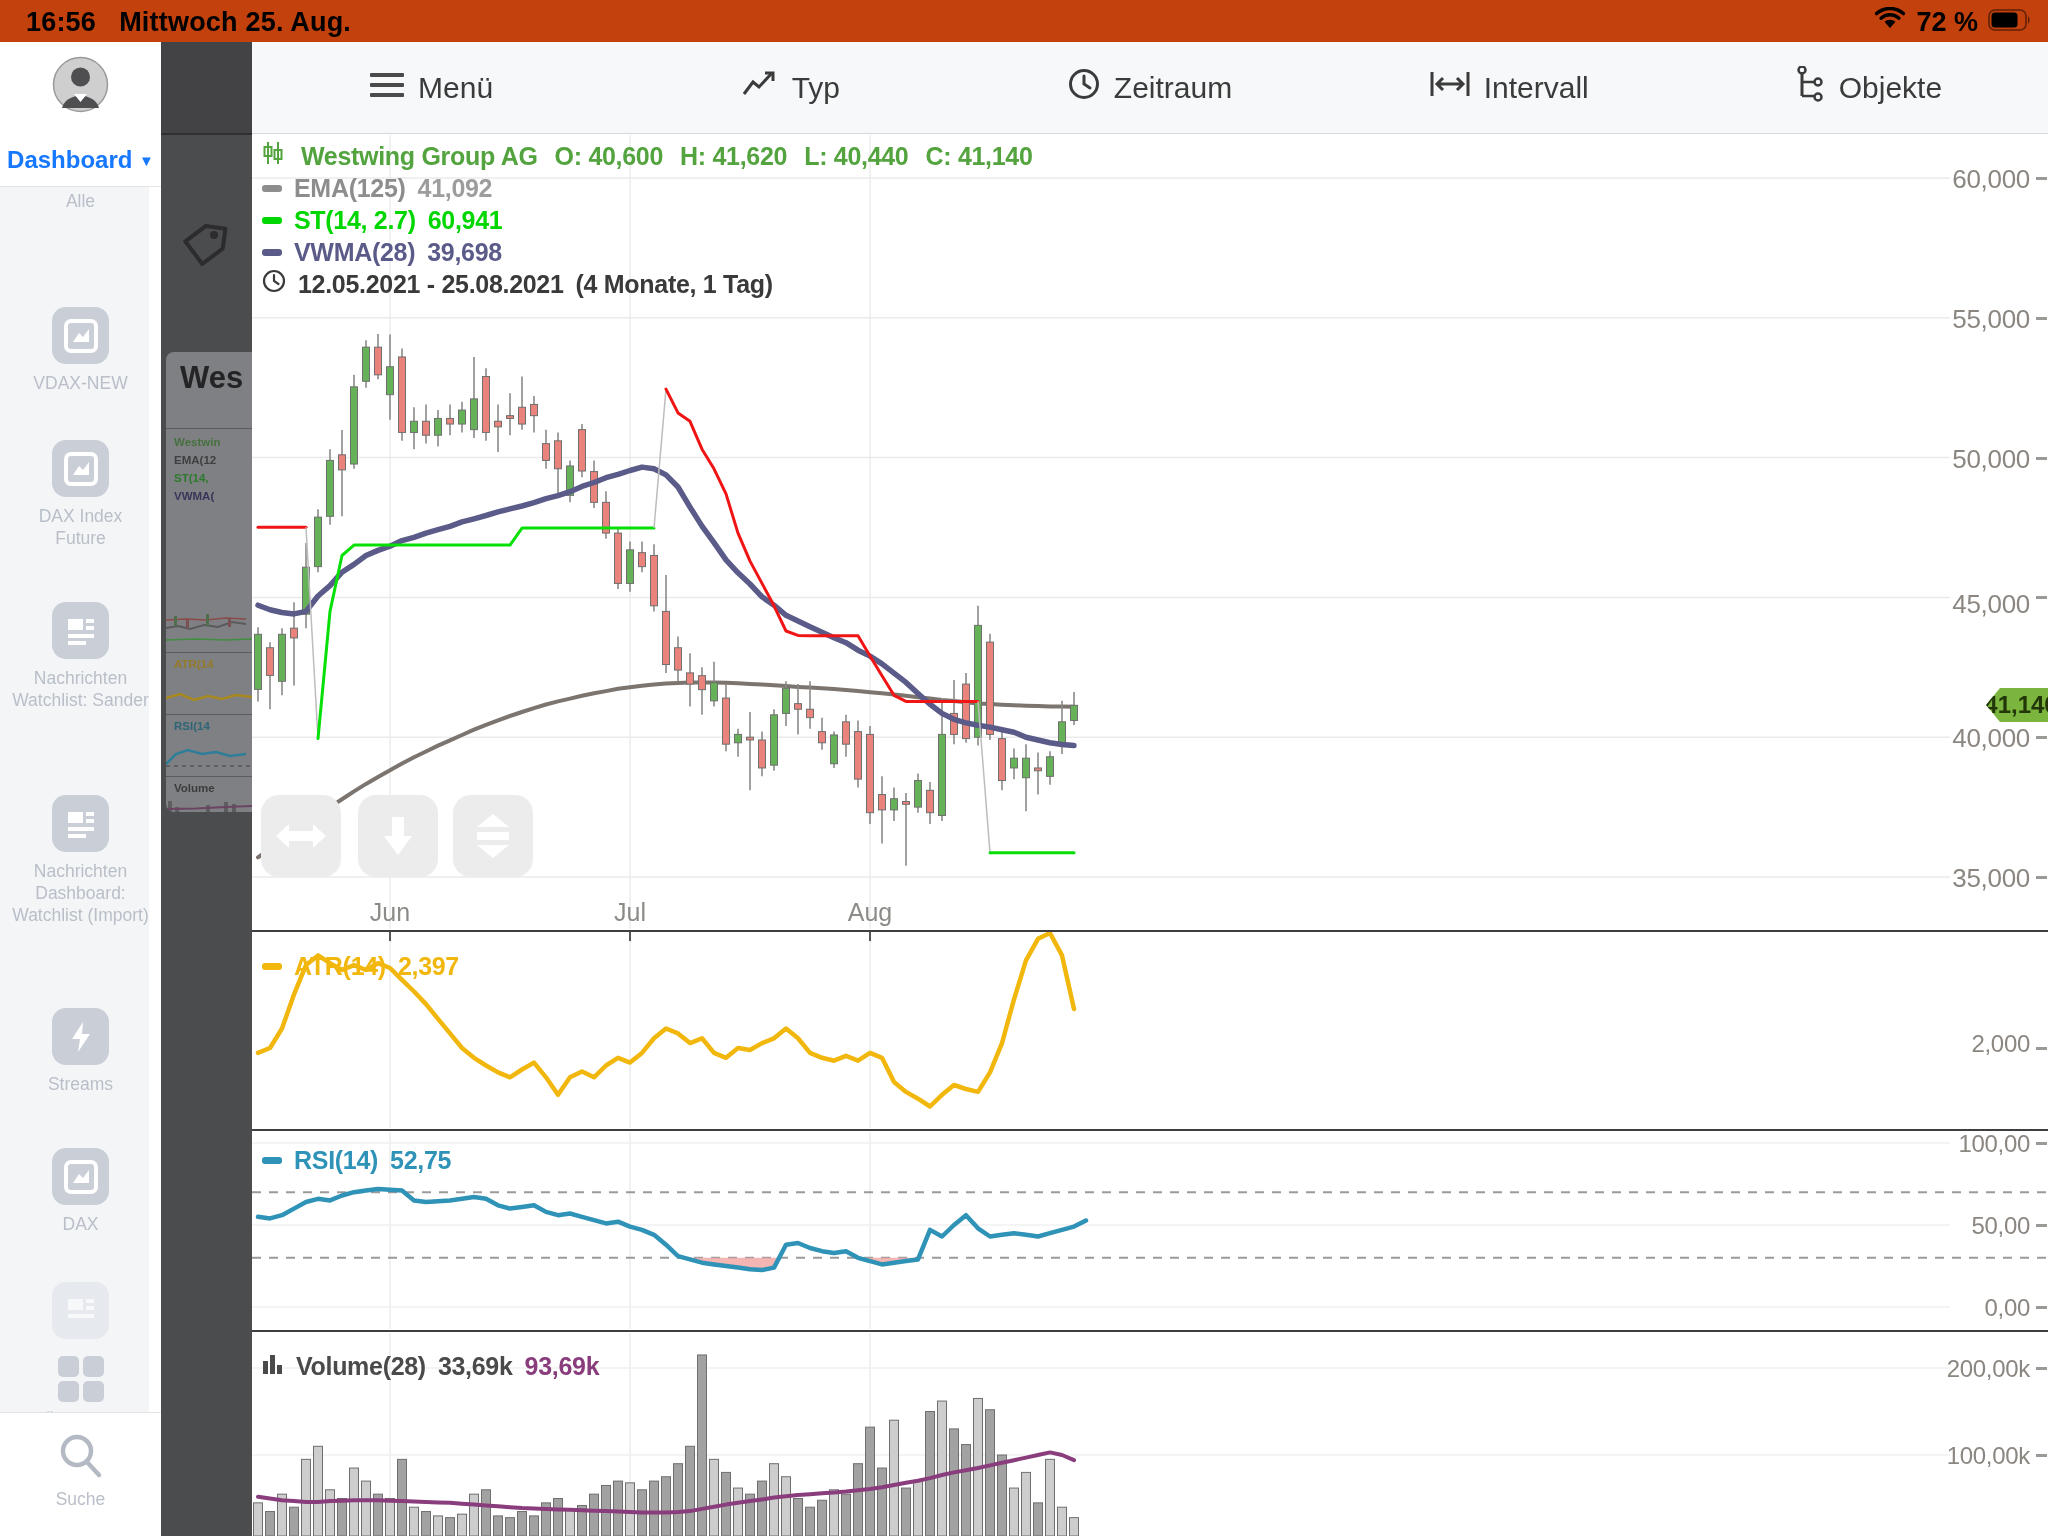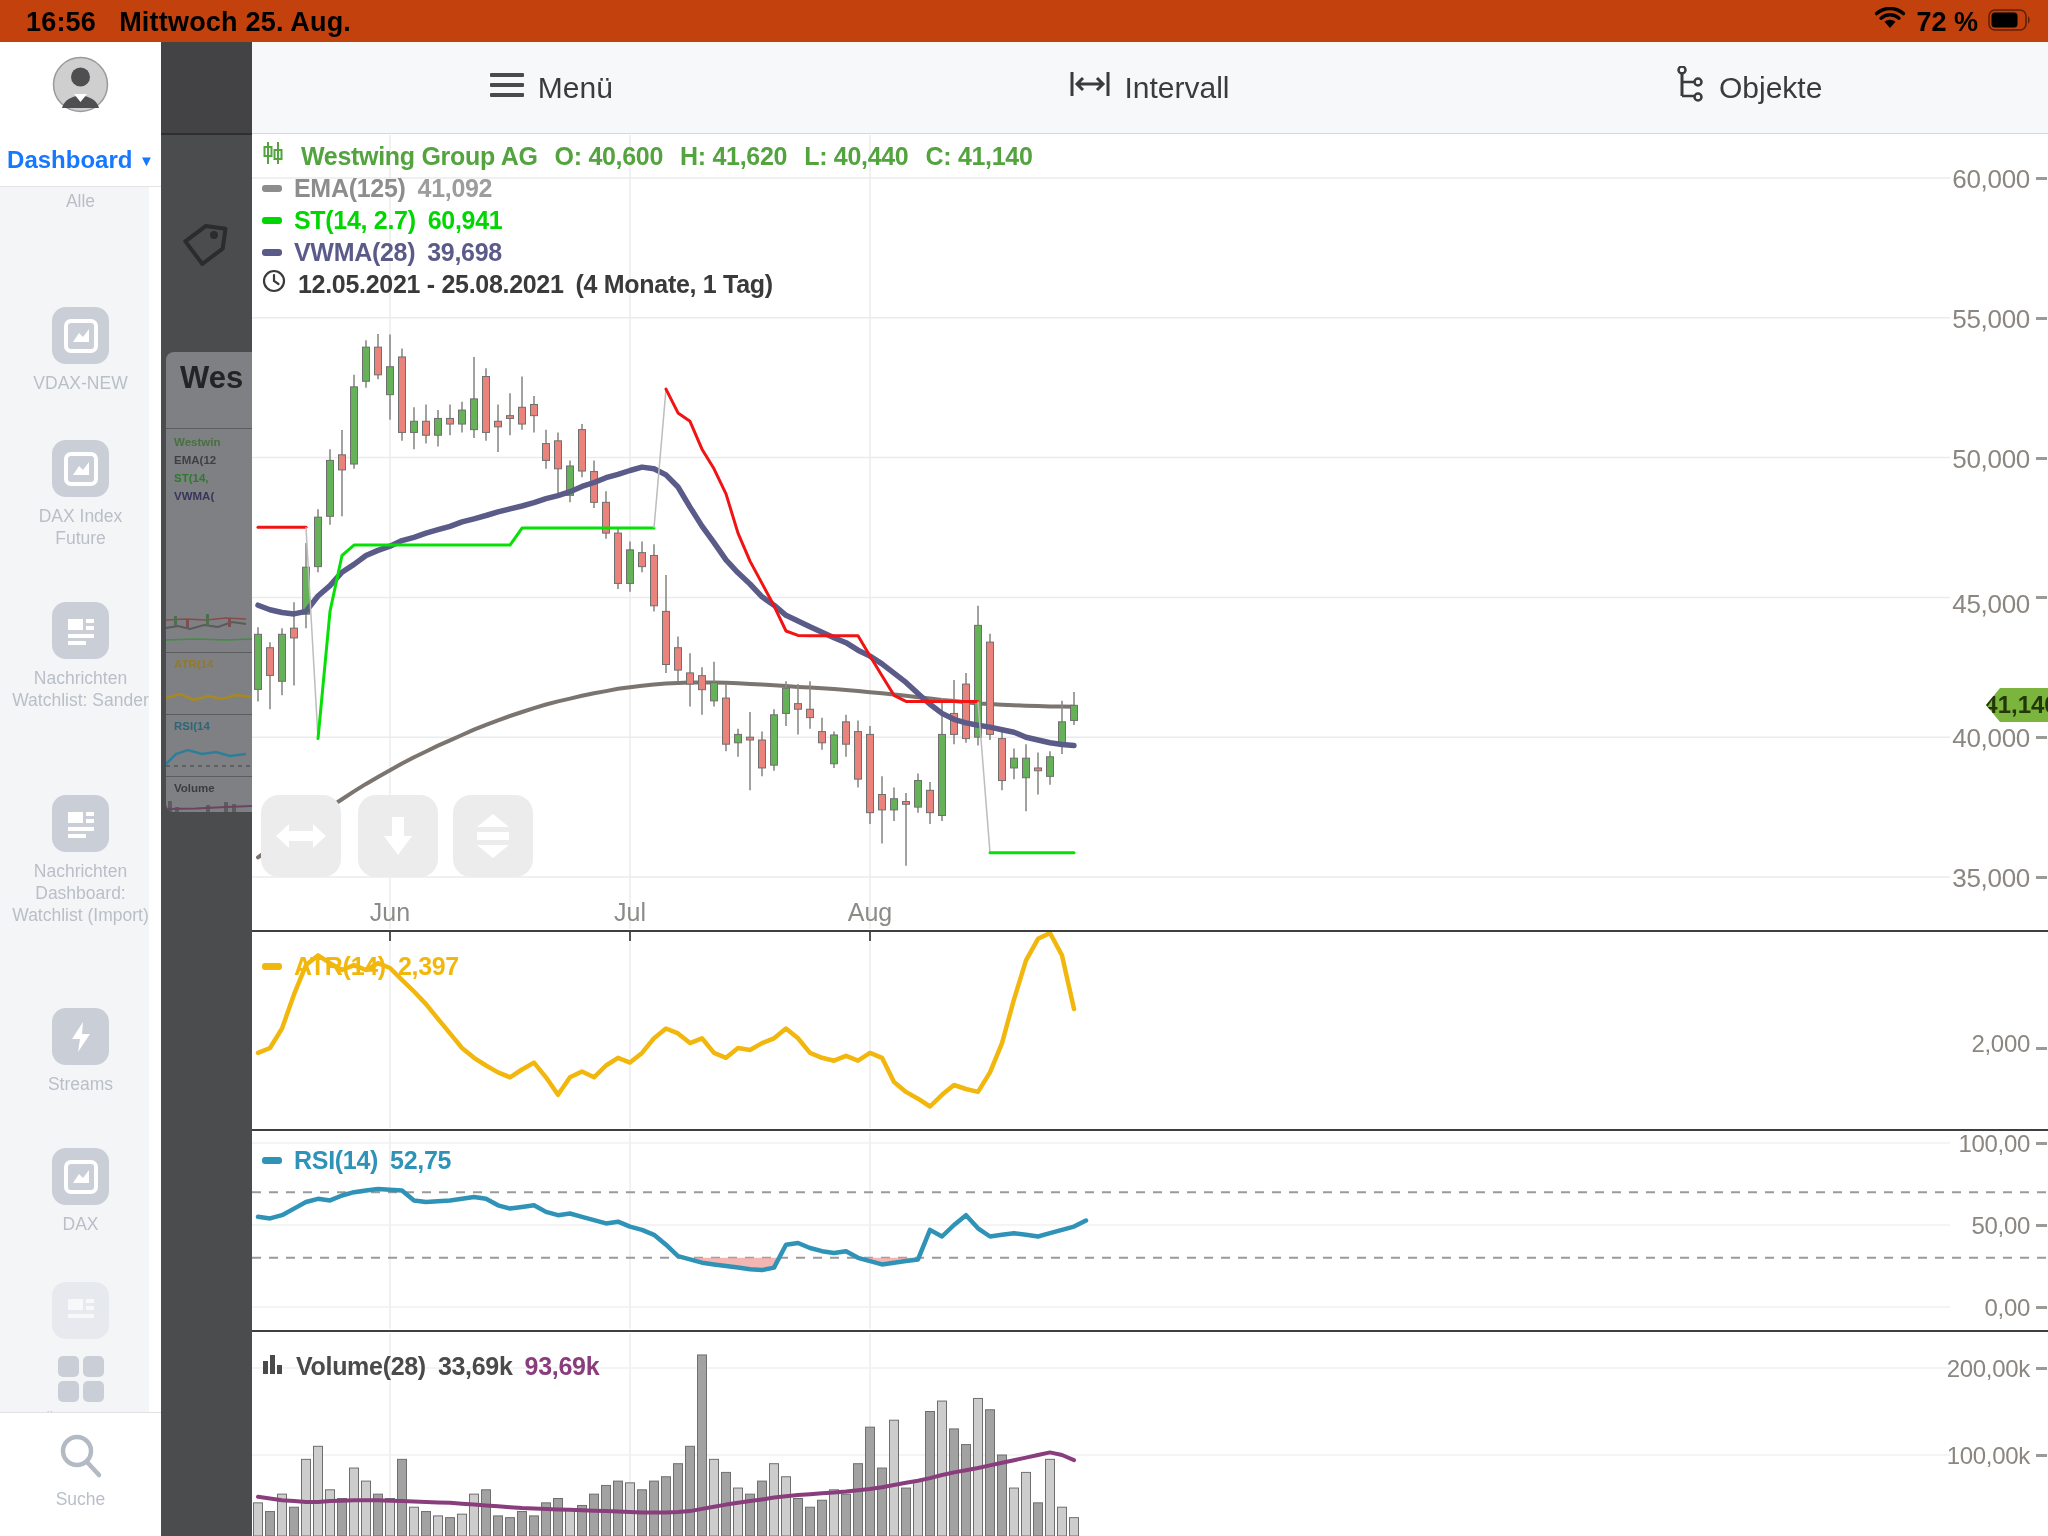--- a/index.html
+++ b/index.html
@@ -485,20 +485,34 @@
 <div id="toolbar" class="abs">
   <div class="tb-item">
     <span><svg width="34" height="26" viewBox="0 0 34 26">
           <rect y="1" width="34" height="4" rx="1" fill="#4a4a4a"></rect>
           <rect y="11" width="34" height="4" rx="1" fill="#4a4a4a"></rect>
           <rect y="21" width="34" height="4" rx="1" fill="#4a4a4a"></rect>
         </svg></span>
     <span>Menü</span>
   </div>
   <div class="tb-item">
+    <span><svg width="36" height="28" viewBox="0 0 36 28">
+          <path d="M2 24 L11 12 L17 17 L30 3" stroke="#3b3b3b" stroke-width="3" fill="none"></path>
+          <path d="M23 3 h8 v8" stroke="#3b3b3b" stroke-width="3" fill="none"></path>
+        </svg></span>
+    <span>Typ</span>
+  </div>
+  <div class="tb-item">
+    <span><svg width="32" height="32" viewBox="0 0 32 32">
+          <circle cx="16" cy="16" r="13.5" fill="none" stroke="#3b3b3b" stroke-width="3"></circle>
+          <path d="M16 8 v8 l6 4" stroke="#3b3b3b" stroke-width="3" fill="none" stroke-linecap="round"></path>
+        </svg></span>
+    <span>Zeitraum</span>
+  </div>
+  <div class="tb-item">
     <span><svg width="40" height="28" viewBox="0 0 40 28">
           <line x1="2" y1="2" x2="2" y2="26" stroke="#3b3b3b" stroke-width="3"></line>
           <line x1="38" y1="2" x2="38" y2="26" stroke="#3b3b3b" stroke-width="3"></line>
           <path d="M8 14 h24 M13 8 l-6 6 6 6 M27 8 l6 6 -6 6" stroke="#3b3b3b" stroke-width="3" fill="none"></path>
         </svg></span>
     <span>Intervall</span>
   </div>
   <div class="tb-item">
     <span><svg width="30" height="36" viewBox="0 0 30 36">
           <line x1="7" y1="6" x2="7" y2="30" stroke="#3b3b3b" stroke-width="3"></line>

